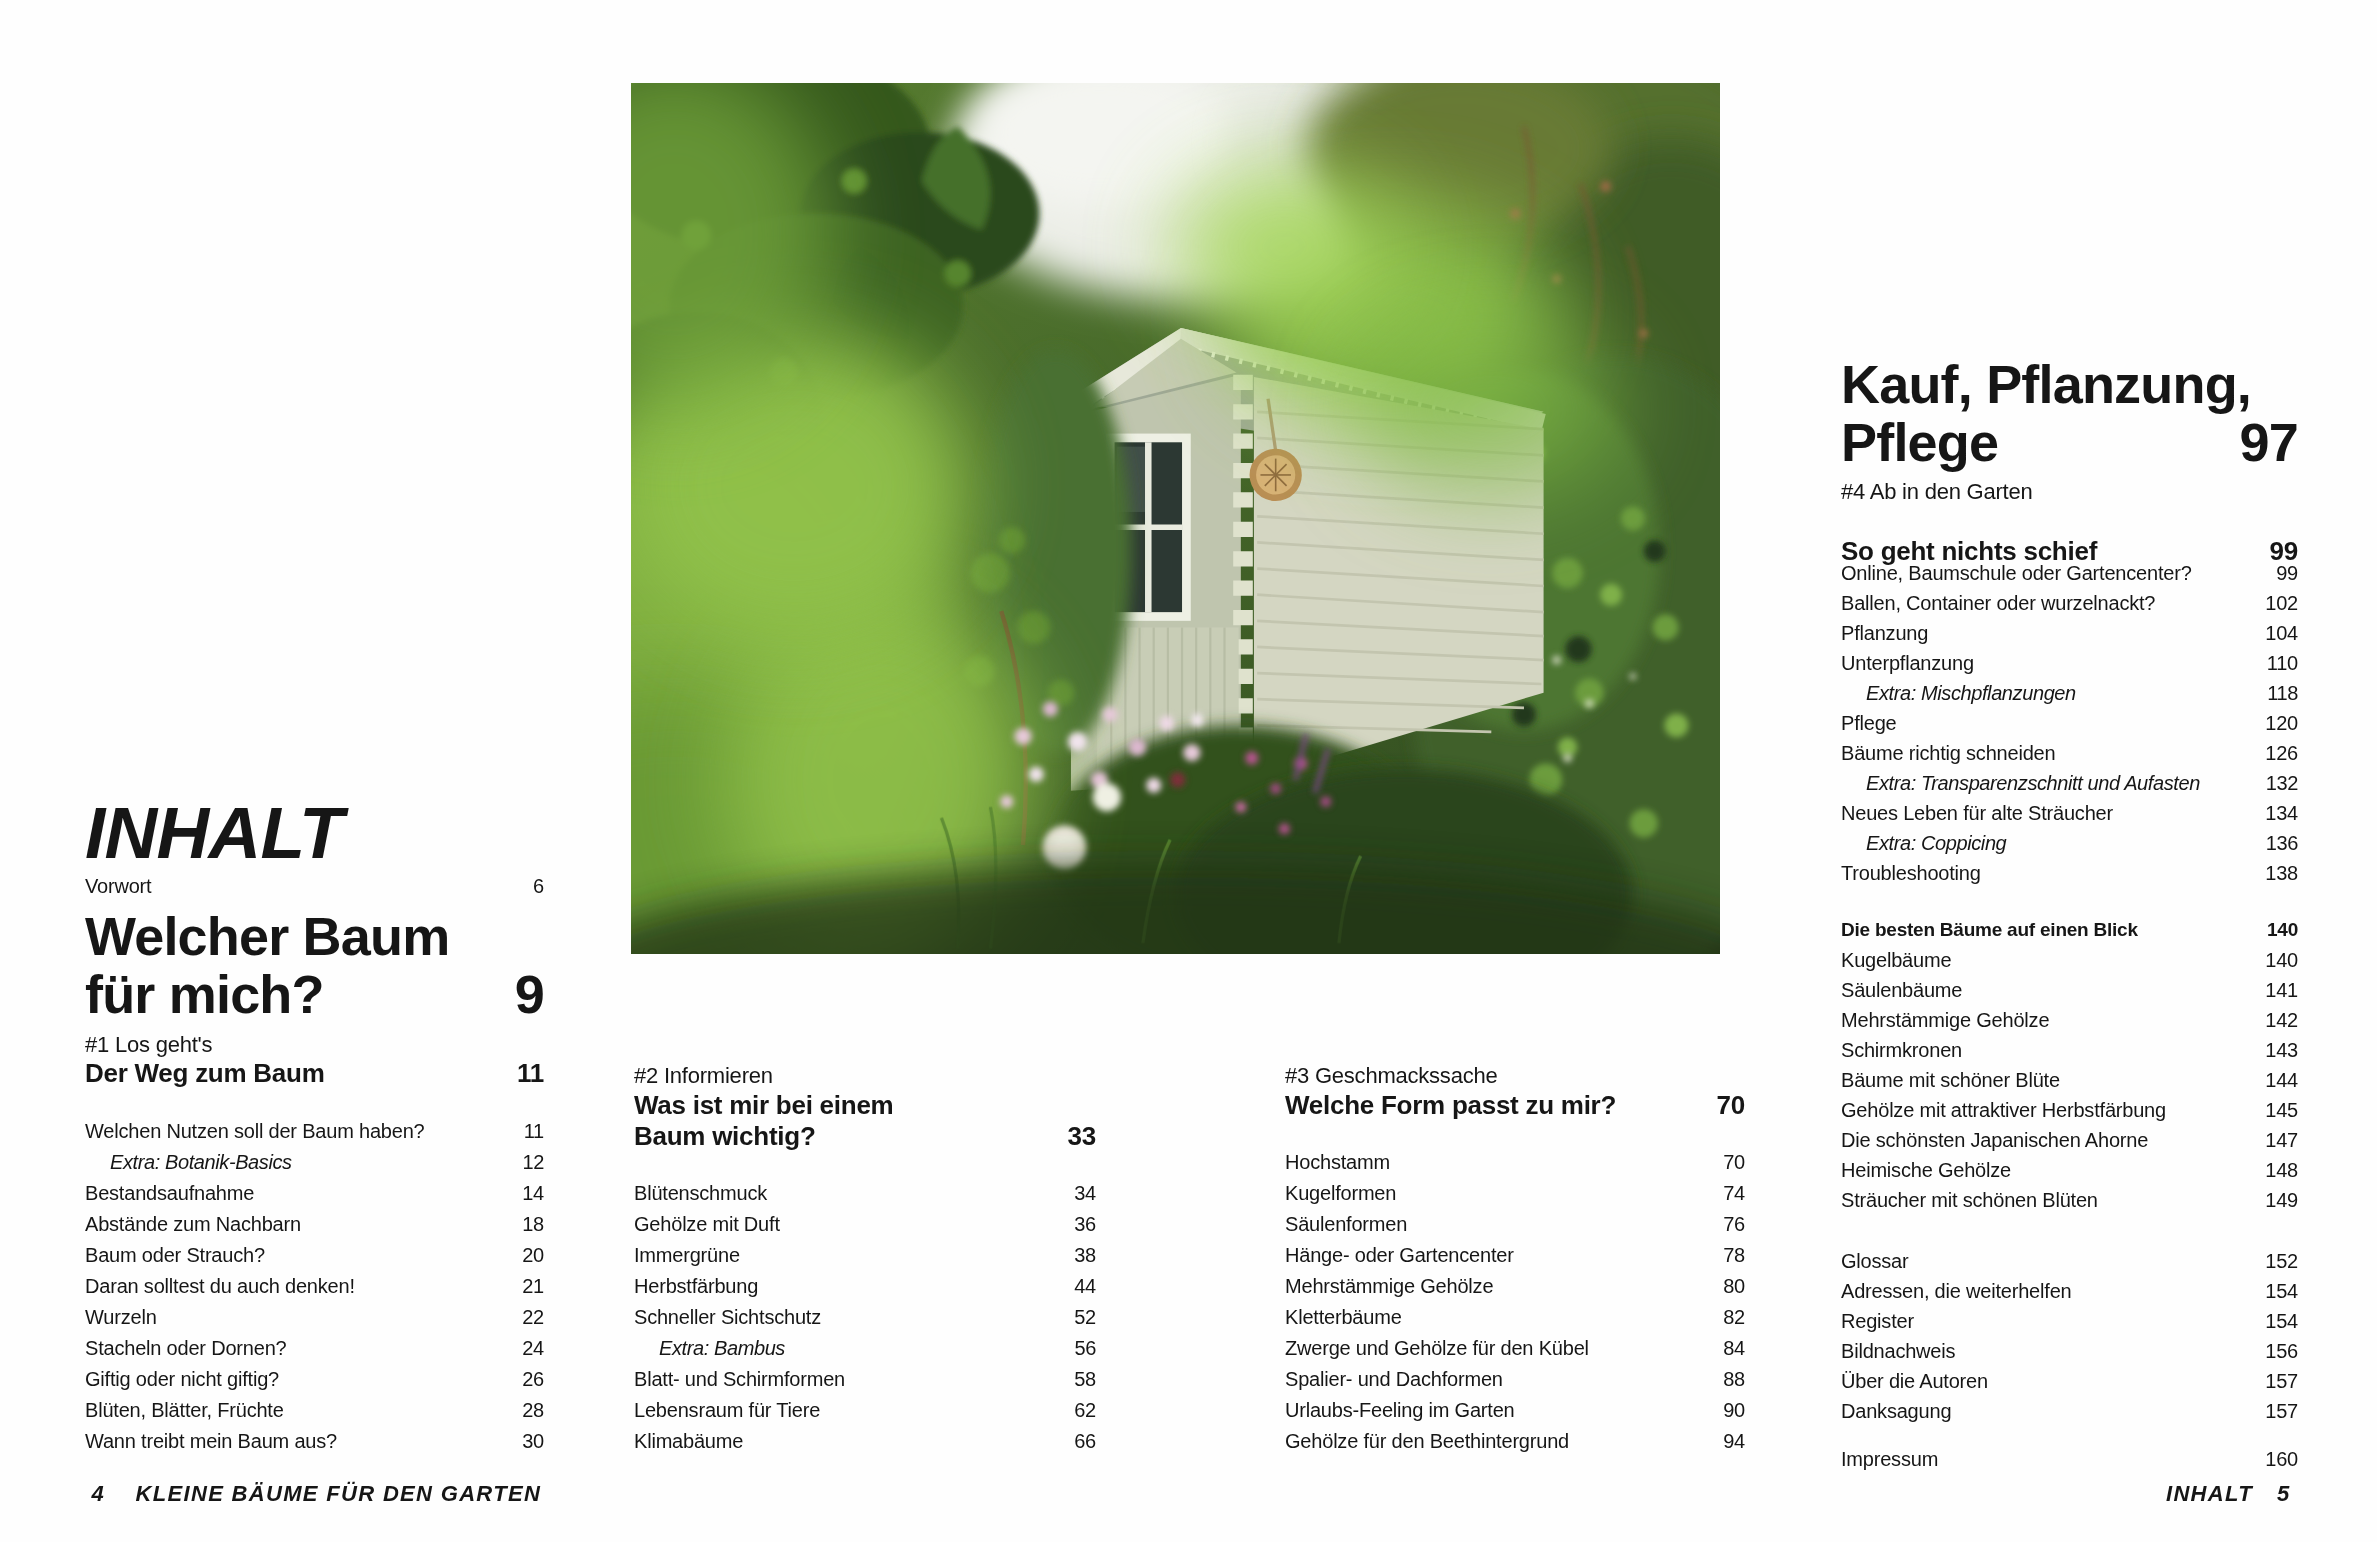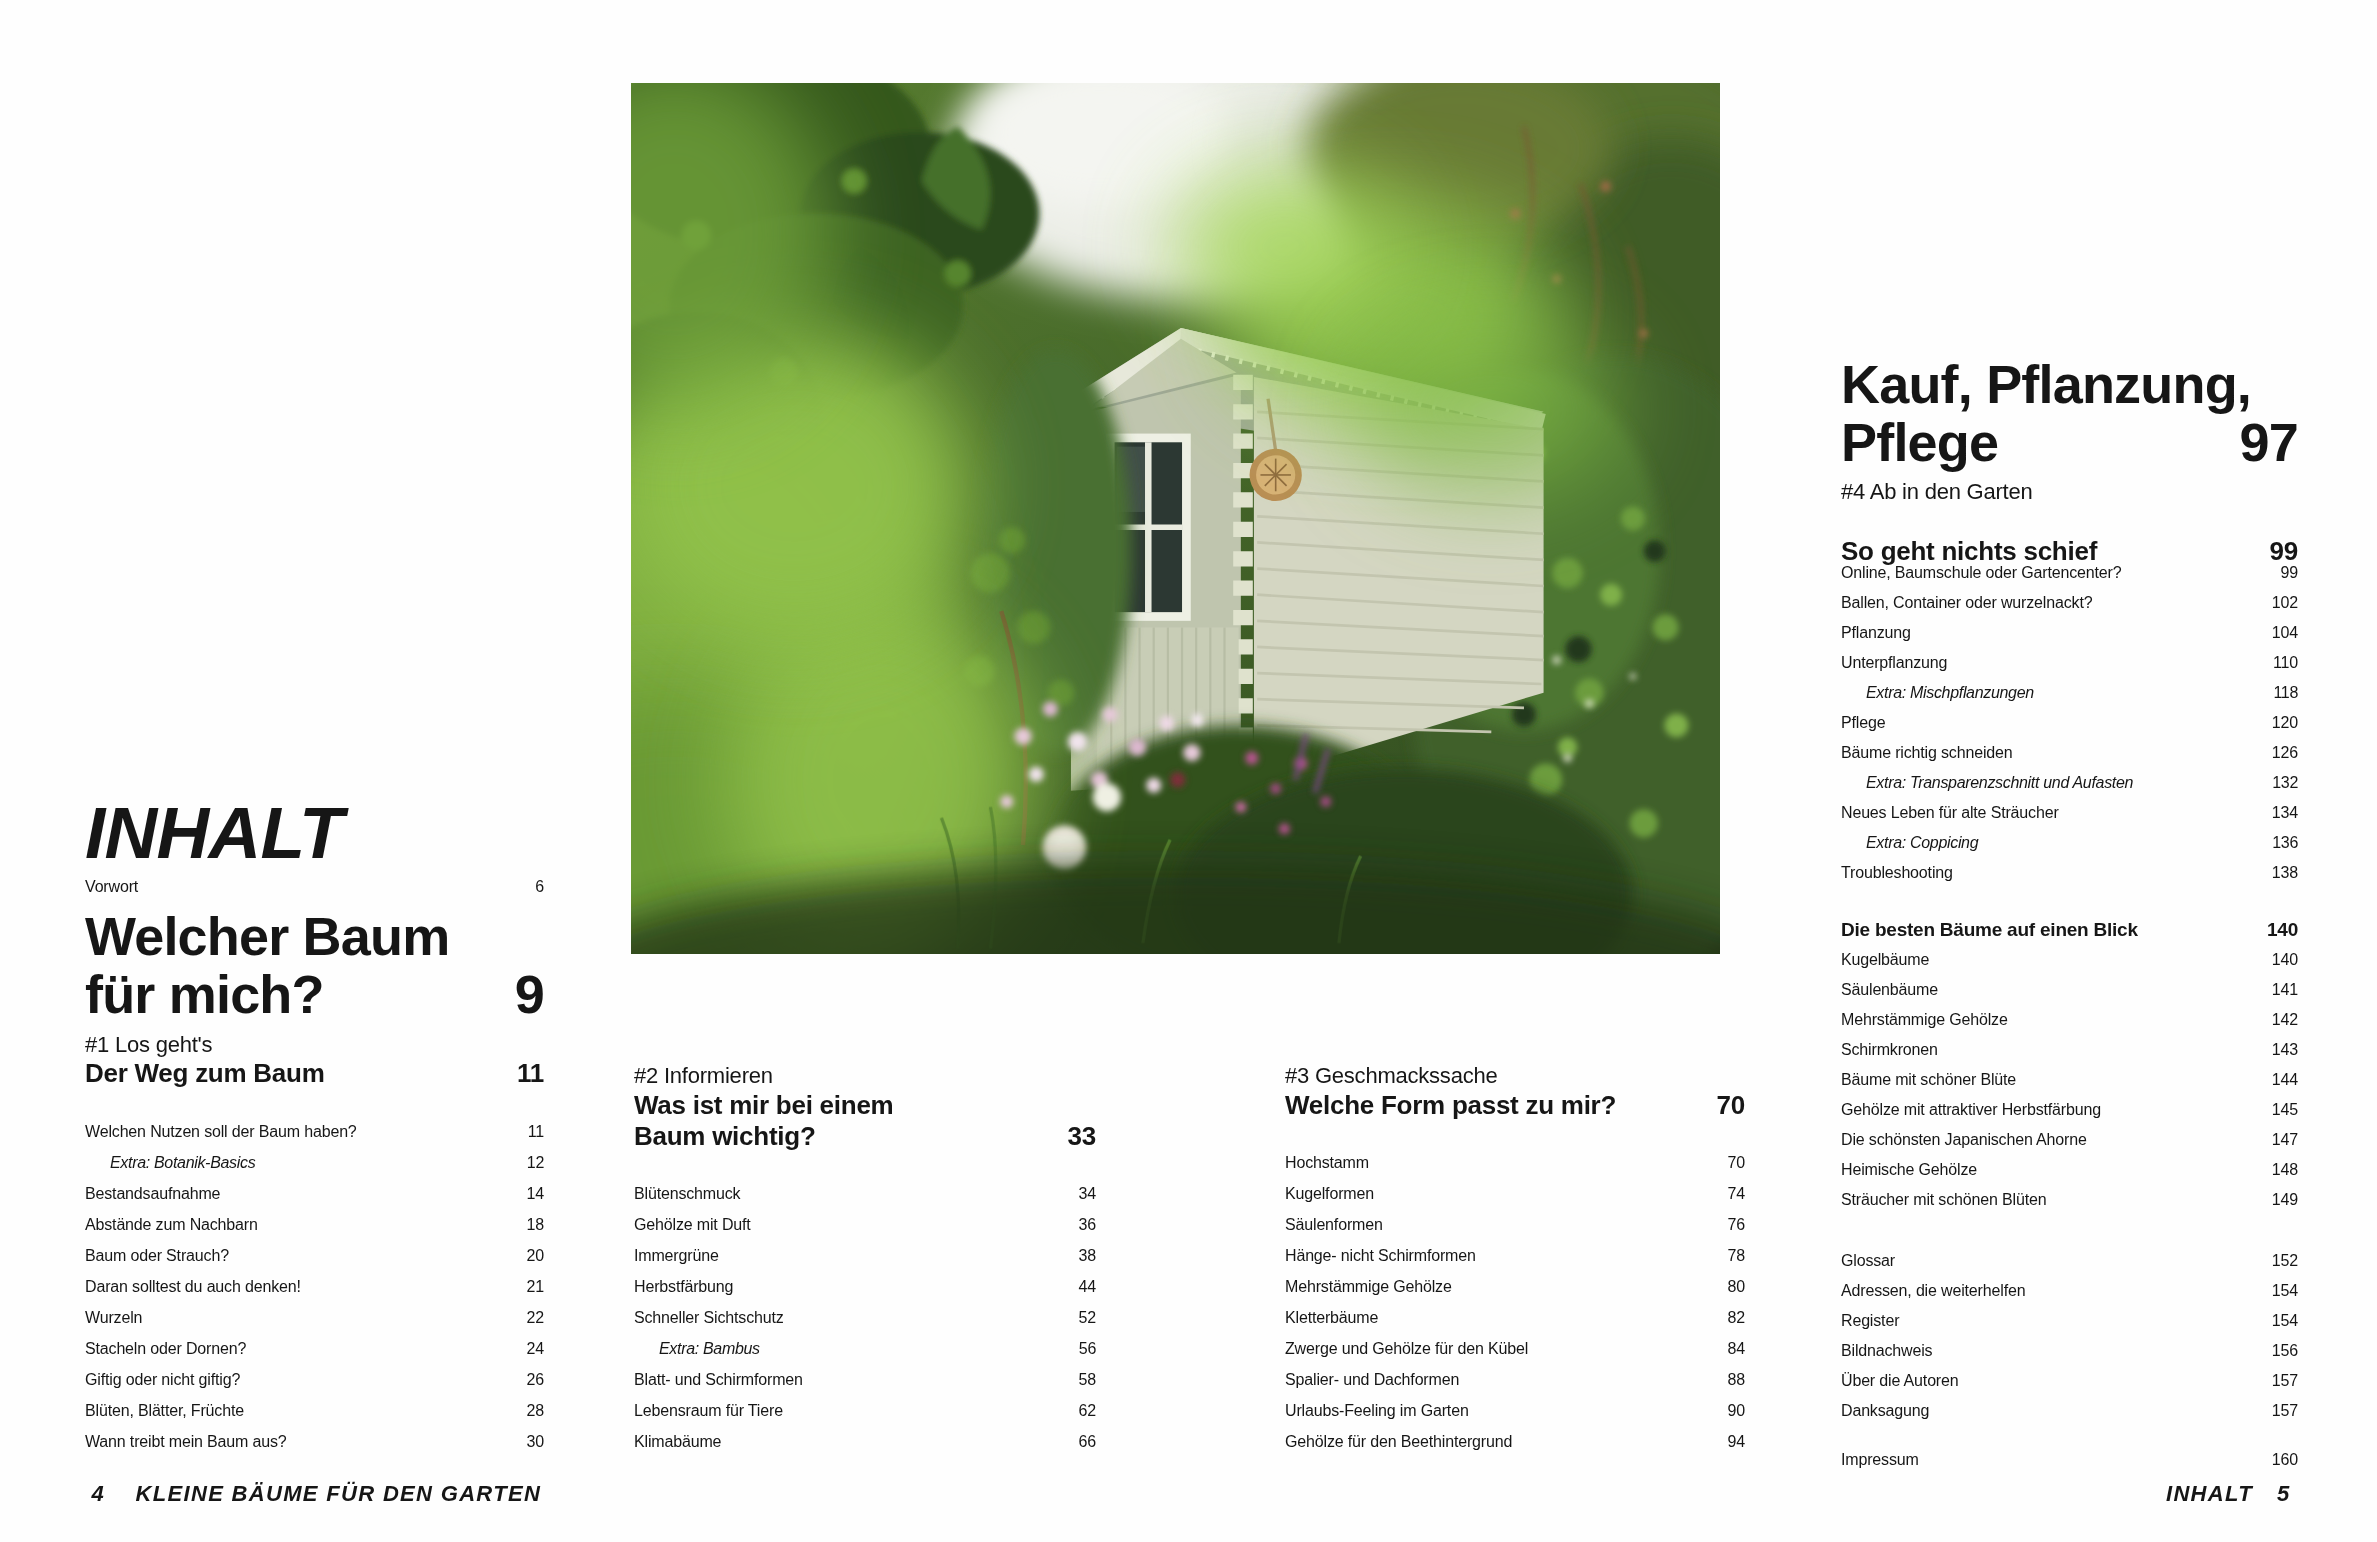--- a/index.html
+++ b/index.html
@@ -5,21 +5,21 @@
   html,body{margin:0;padding:0;background:#ffffff;}
   body{width:2377px;height:1542px;font-family:"Liberation Sans","DejaVu Sans",sans-serif;color:#161616;}
   .page{position:relative;width:2377px;height:1542px;background:#fefefe;overflow:hidden;}
 
   .photo{position:absolute;left:631px;top:83px;width:1089px;height:871px;}
   .photo svg{display:block;width:100%;height:100%;}
 
   .abs{position:absolute;}
 
   
-  .row{display:flex;align-items:baseline;font-size:16px;line-height:31px;height:31px;white-space:nowrap;letter-spacing:-0.01em;}
+  .row{display:flex;align-items:baseline;font-size:20px;line-height:31px;height:31px;white-space:nowrap;letter-spacing:-0.01em;}
   .row .lbl{flex:0 1 auto;}
   .row .pg{margin-left:auto;padding-left:7.6px;text-align:right;}
   .row.extra .lbl{padding-left:25px;font-style:italic;}
   .row.extra{letter-spacing:-0.02em;}
   .c4 .row{line-height:30px;height:30px;}
 
   .kicker{font-size:22px;line-height:27px;letter-spacing:-0.01em;}
   .ch-title{display:flex;align-items:baseline;font-size:26px;font-weight:700;line-height:30.5px;white-space:nowrap;letter-spacing:-0.01em;}
   .ch-title .pg{margin-left:auto;padding-left:7.6px;}
   .two-line .t2{display:flex;align-items:baseline;}
@@ -368,21 +368,21 @@
       </div>
       <div class="row">
         <span class="lbl">Kugelformen</span>
         <span class="pg">74</span>
       </div>
       <div class="row">
         <span class="lbl">Säulenformen</span>
         <span class="pg">76</span>
       </div>
       <div class="row">
-        <span class="lbl">Hänge- nicht Schirmformen</span>
+        <span class="lbl">Hänge- oder Gartencenter</span>
         <span class="pg">78</span>
       </div>
       <div class="row">
         <span class="lbl">Mehrstämmige Gehölze</span>
         <span class="pg">80</span>
       </div>
       <div class="row">
         <span class="lbl">Kletterbäume</span>
         <span class="pg">82</span>
       </div>

